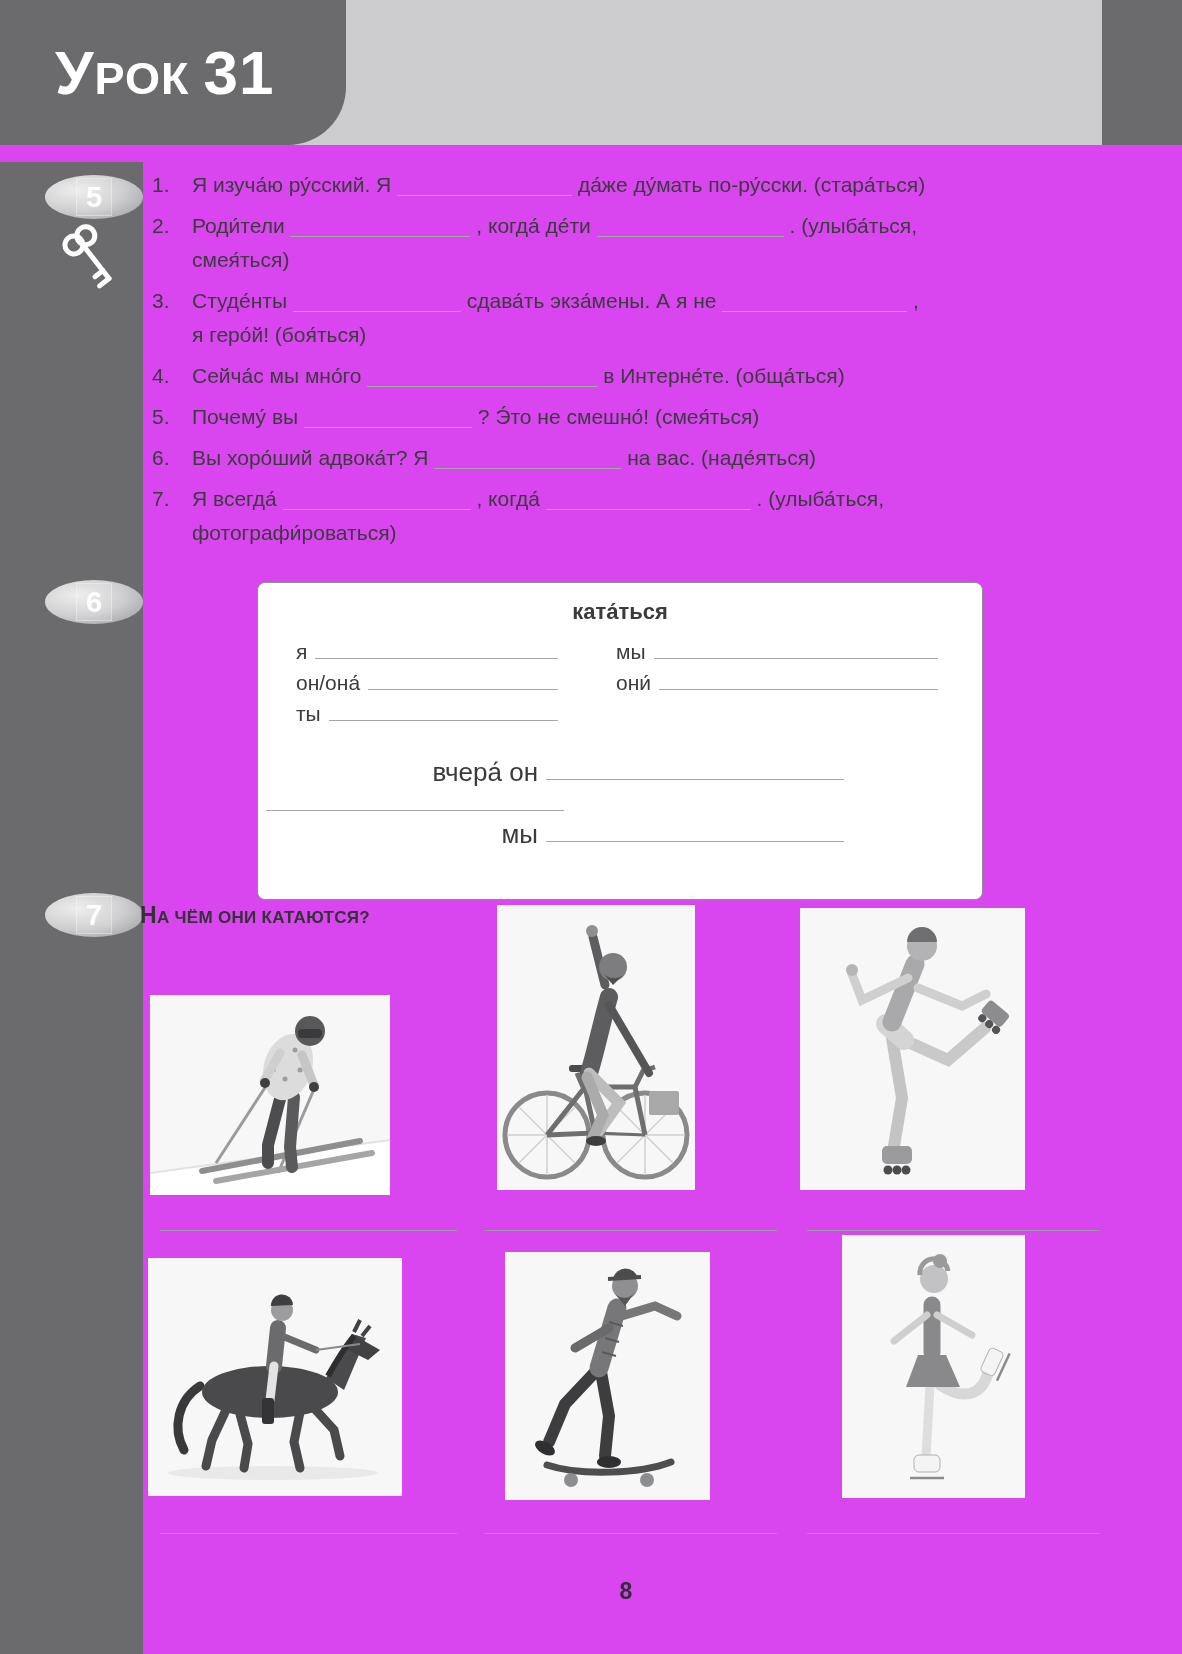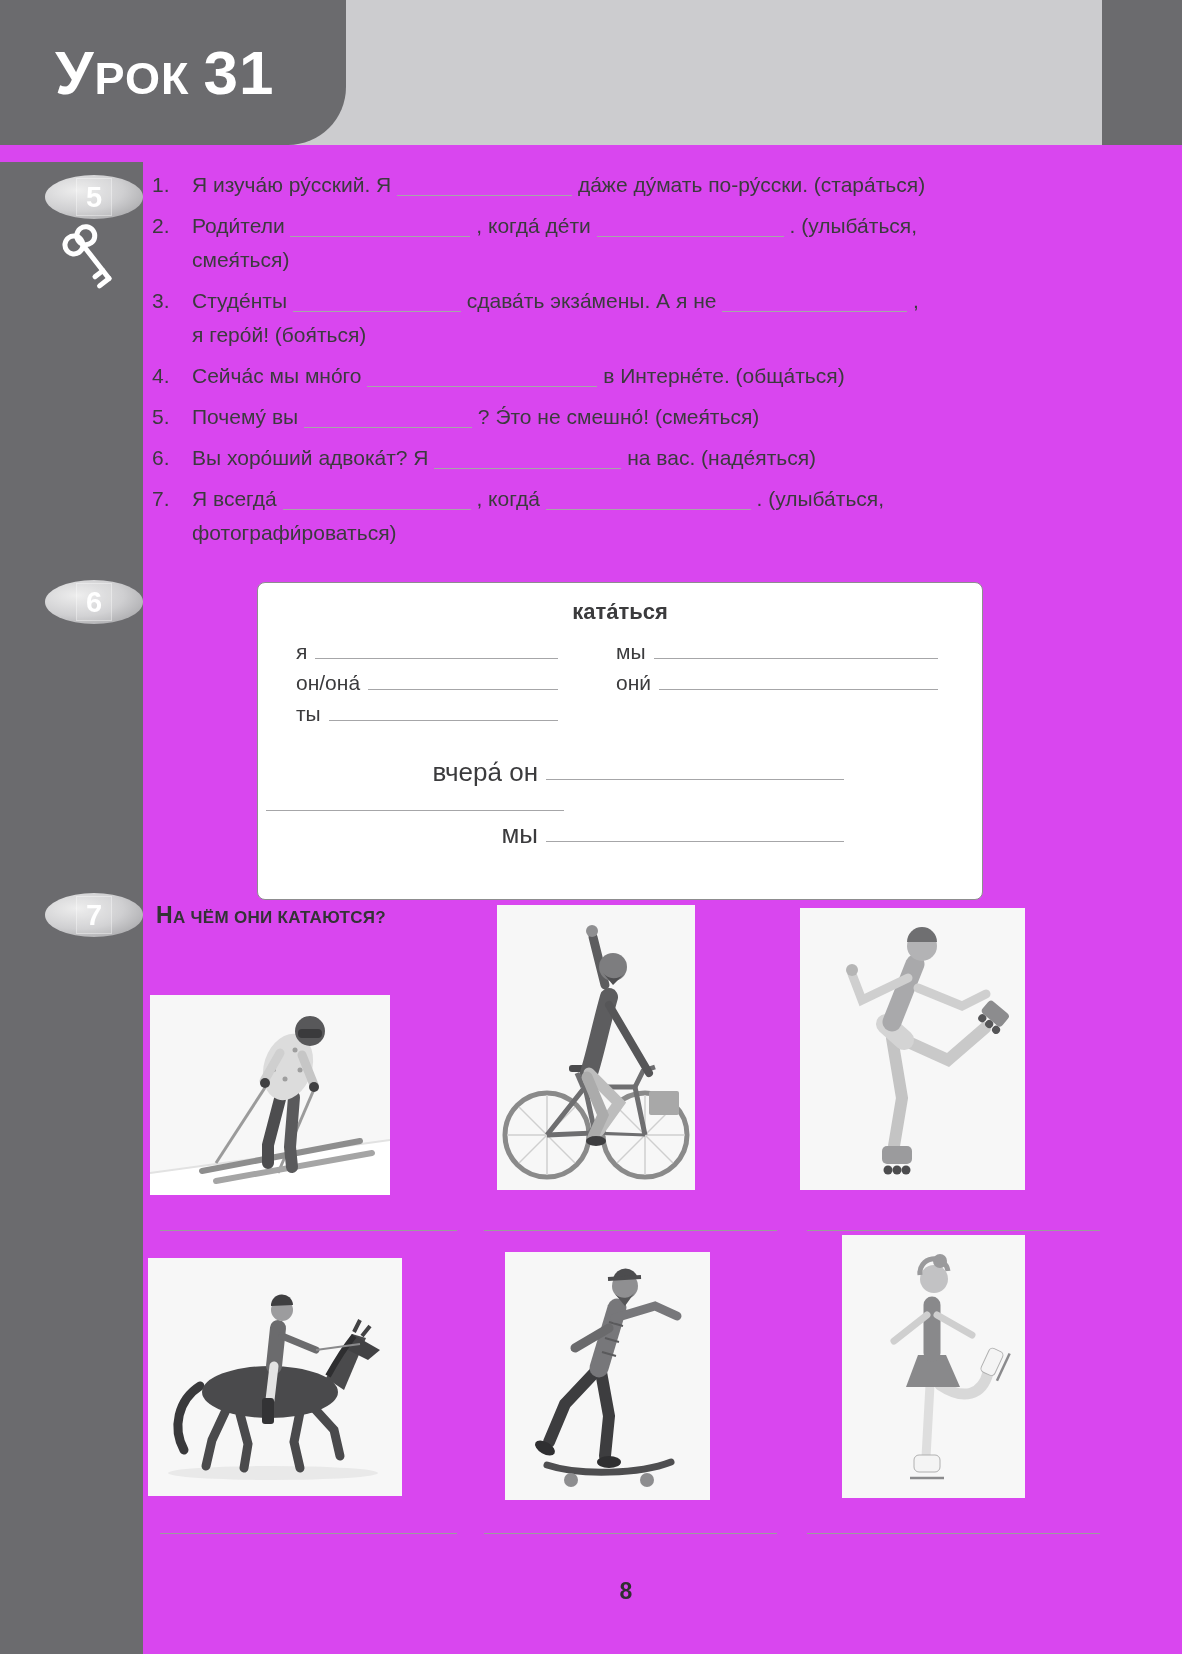--- a/index.html
+++ b/index.html
@@ -44,21 +44,21 @@
   .col-right{margin-left:58px;width:322px;}
   .conj-row{display:flex;height:31px;font-size:21px;align-items:flex-end;}
   .conj-row .lab{line-height:29px;}
   .conj-row .line{flex:1;border-bottom:1px solid #a6a6a8;margin-left:8px;margin-bottom:7px;height:0;}
   .past-block{margin-top:28px;}
   .past-row{display:flex;height:31px;font-size:26px;align-items:flex-end;}
   .past-lab{width:280px;text-align:right;line-height:29px;}
   .past-line{width:298px;border-bottom:1px solid #a6a6a8;margin-left:8px;margin-bottom:7px;height:0;}
 
   
-  .ex7-heading{position:absolute;left:156px;top:903px;font-weight:bold;font-size:17px;
+  .ex7-heading{position:absolute;left:140px;top:903px;font-weight:bold;font-size:17px;
                text-transform:uppercase;letter-spacing:0.3px;color:#333335;line-height:24px;}
   .ex7-heading::first-letter{font-size:23px;}
   .photo{position:absolute;background:#f7f7f7;}
   .photo svg{display:block;width:100%;height:100%;}
   .ph-skier{left:150px;top:995px;width:240px;height:200px;}
   .ph-cyclist{left:497px;top:905px;width:198px;height:285px;}
   .ph-roller{left:800px;top:908px;width:225px;height:282px;}
   .ph-horse{left:148px;top:1258px;width:254px;height:238px;}
   .ph-skate{left:505px;top:1252px;width:205px;height:248px;}
   .ph-ice{left:842px;top:1235px;width:183px;height:263px;}

